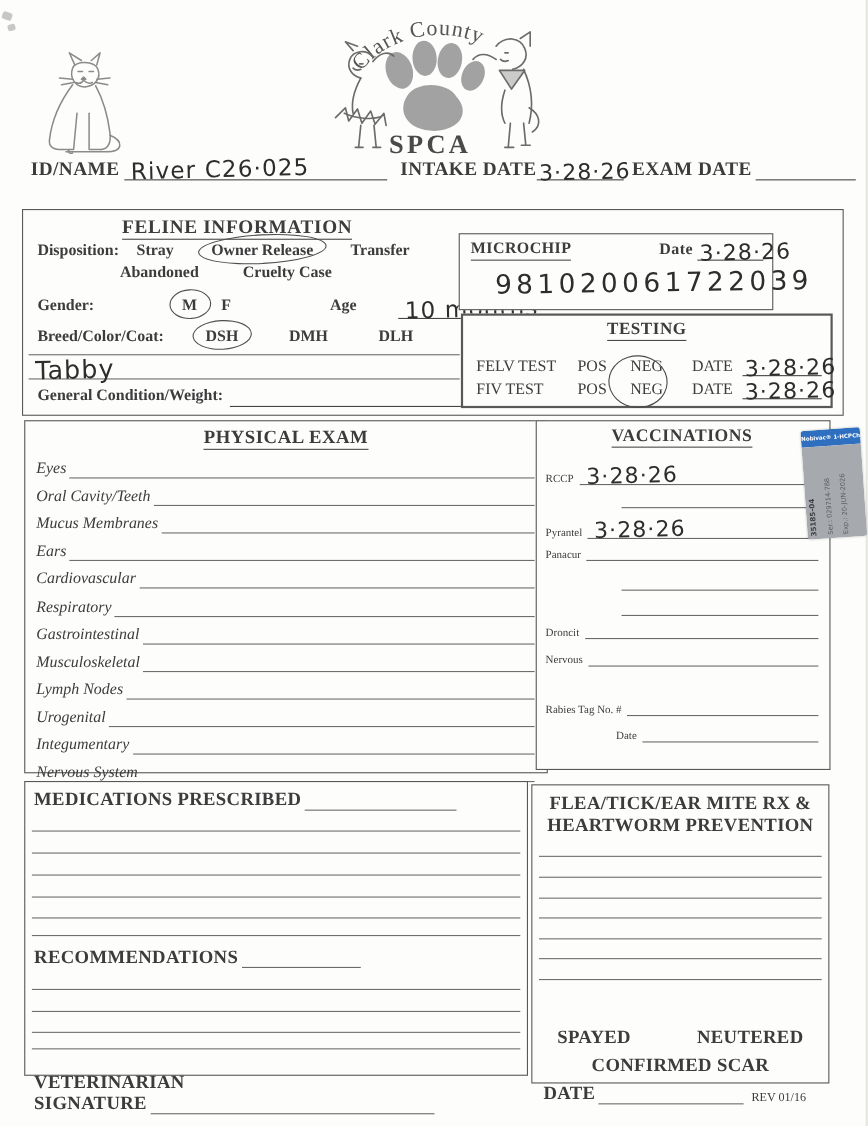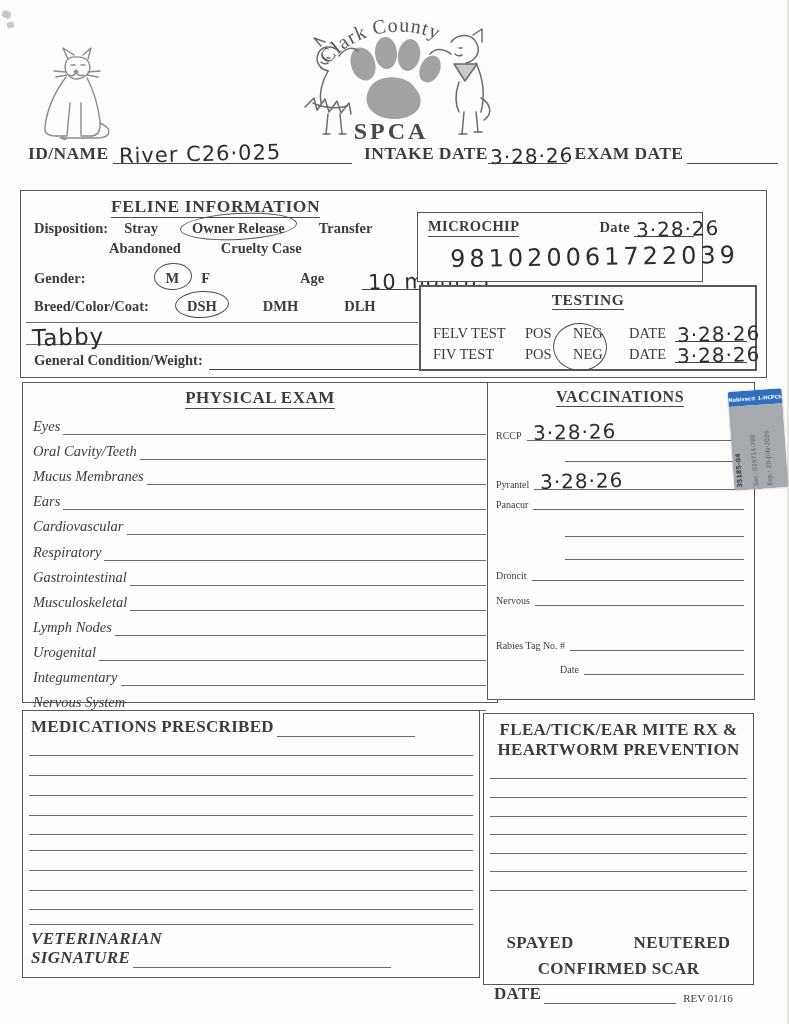--- a/index.html
+++ b/index.html
@@ -413,25 +413,29 @@
     <div class="title-row" style="height:22px;">
       <span class="sec-title">MEDICATIONS PRESCRIBED</span>
       <span class="u-line" style="width:138px;margin-left:3px;height:16px;"></span>
     </div>
     <div class="rule" style="height:18px;margin:0 -2px;"></div>
     <div class="rule" style="height:19px;margin:0 -2px;"></div>
     <div class="rule" style="height:19px;margin:0 -2px;"></div>
     <div class="rule" style="height:19px;margin:0 -2px;"></div>
     <div class="rule" style="height:18px;margin:0 -2px;"></div>
     <div class="rule" style="height:15px;margin:0 -2px;"></div>
+    <div class="title-row" style="height:25px;margin-top:4px;">
+      <span class="sec-title">RECOMMENDATIONS</span>
+      <span class="u-line" style="width:108px;margin-left:3px;height:16px;"></span>
+    </div>
     <div class="rule" style="height:19px;margin:0 -2px;"></div>
     <div class="rule" style="height:19px;margin:0 -2px;"></div>
     <div class="rule" style="height:18px;margin:0 -2px;"></div>
     <div class="rule" style="height:14px;margin:0 -2px;"></div>
-    <div style="margin-top:4px;font-style:italic;">
+    <div style="margin-top:20px;">
       <div class="sec-title">VETERINARIAN</div>
       <div class="title-row" style="height:19px;">
         <span class="sec-title">SIGNATURE</span>
         <span class="u-line" style="width:258px;margin-left:3px;height:15px;border-bottom-width:1.4px;"></span>
       </div>
     </div>
   </div>
 
   <div class="abs box" style="left:483px;top:713px;width:271px;height:272px;padding:6px 10px;">
     <div style="text-align:center;line-height:1.15;">

